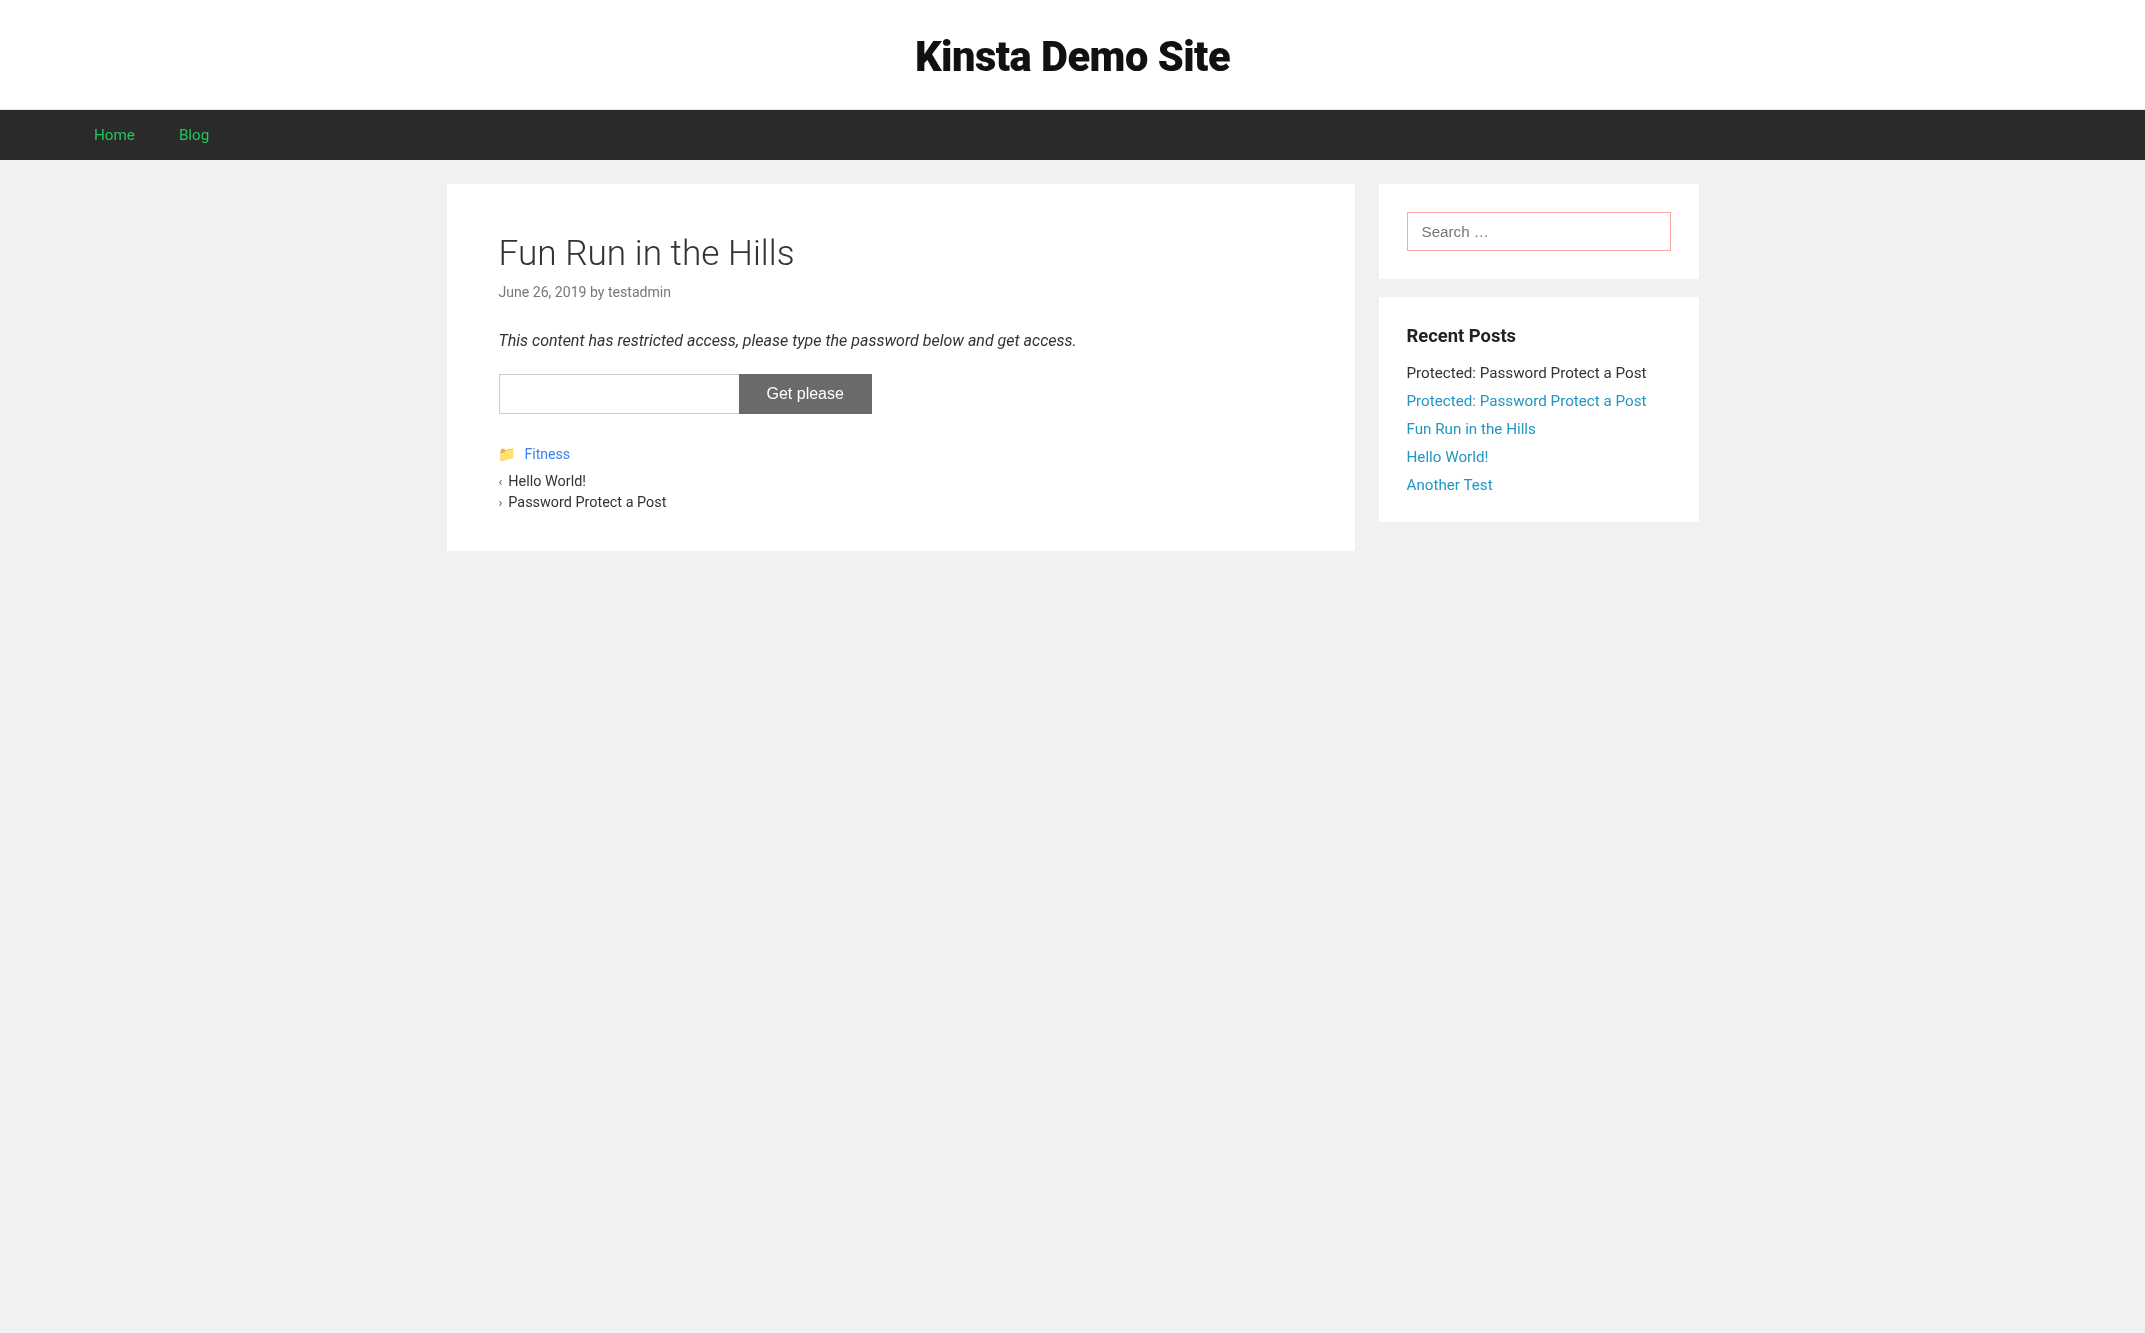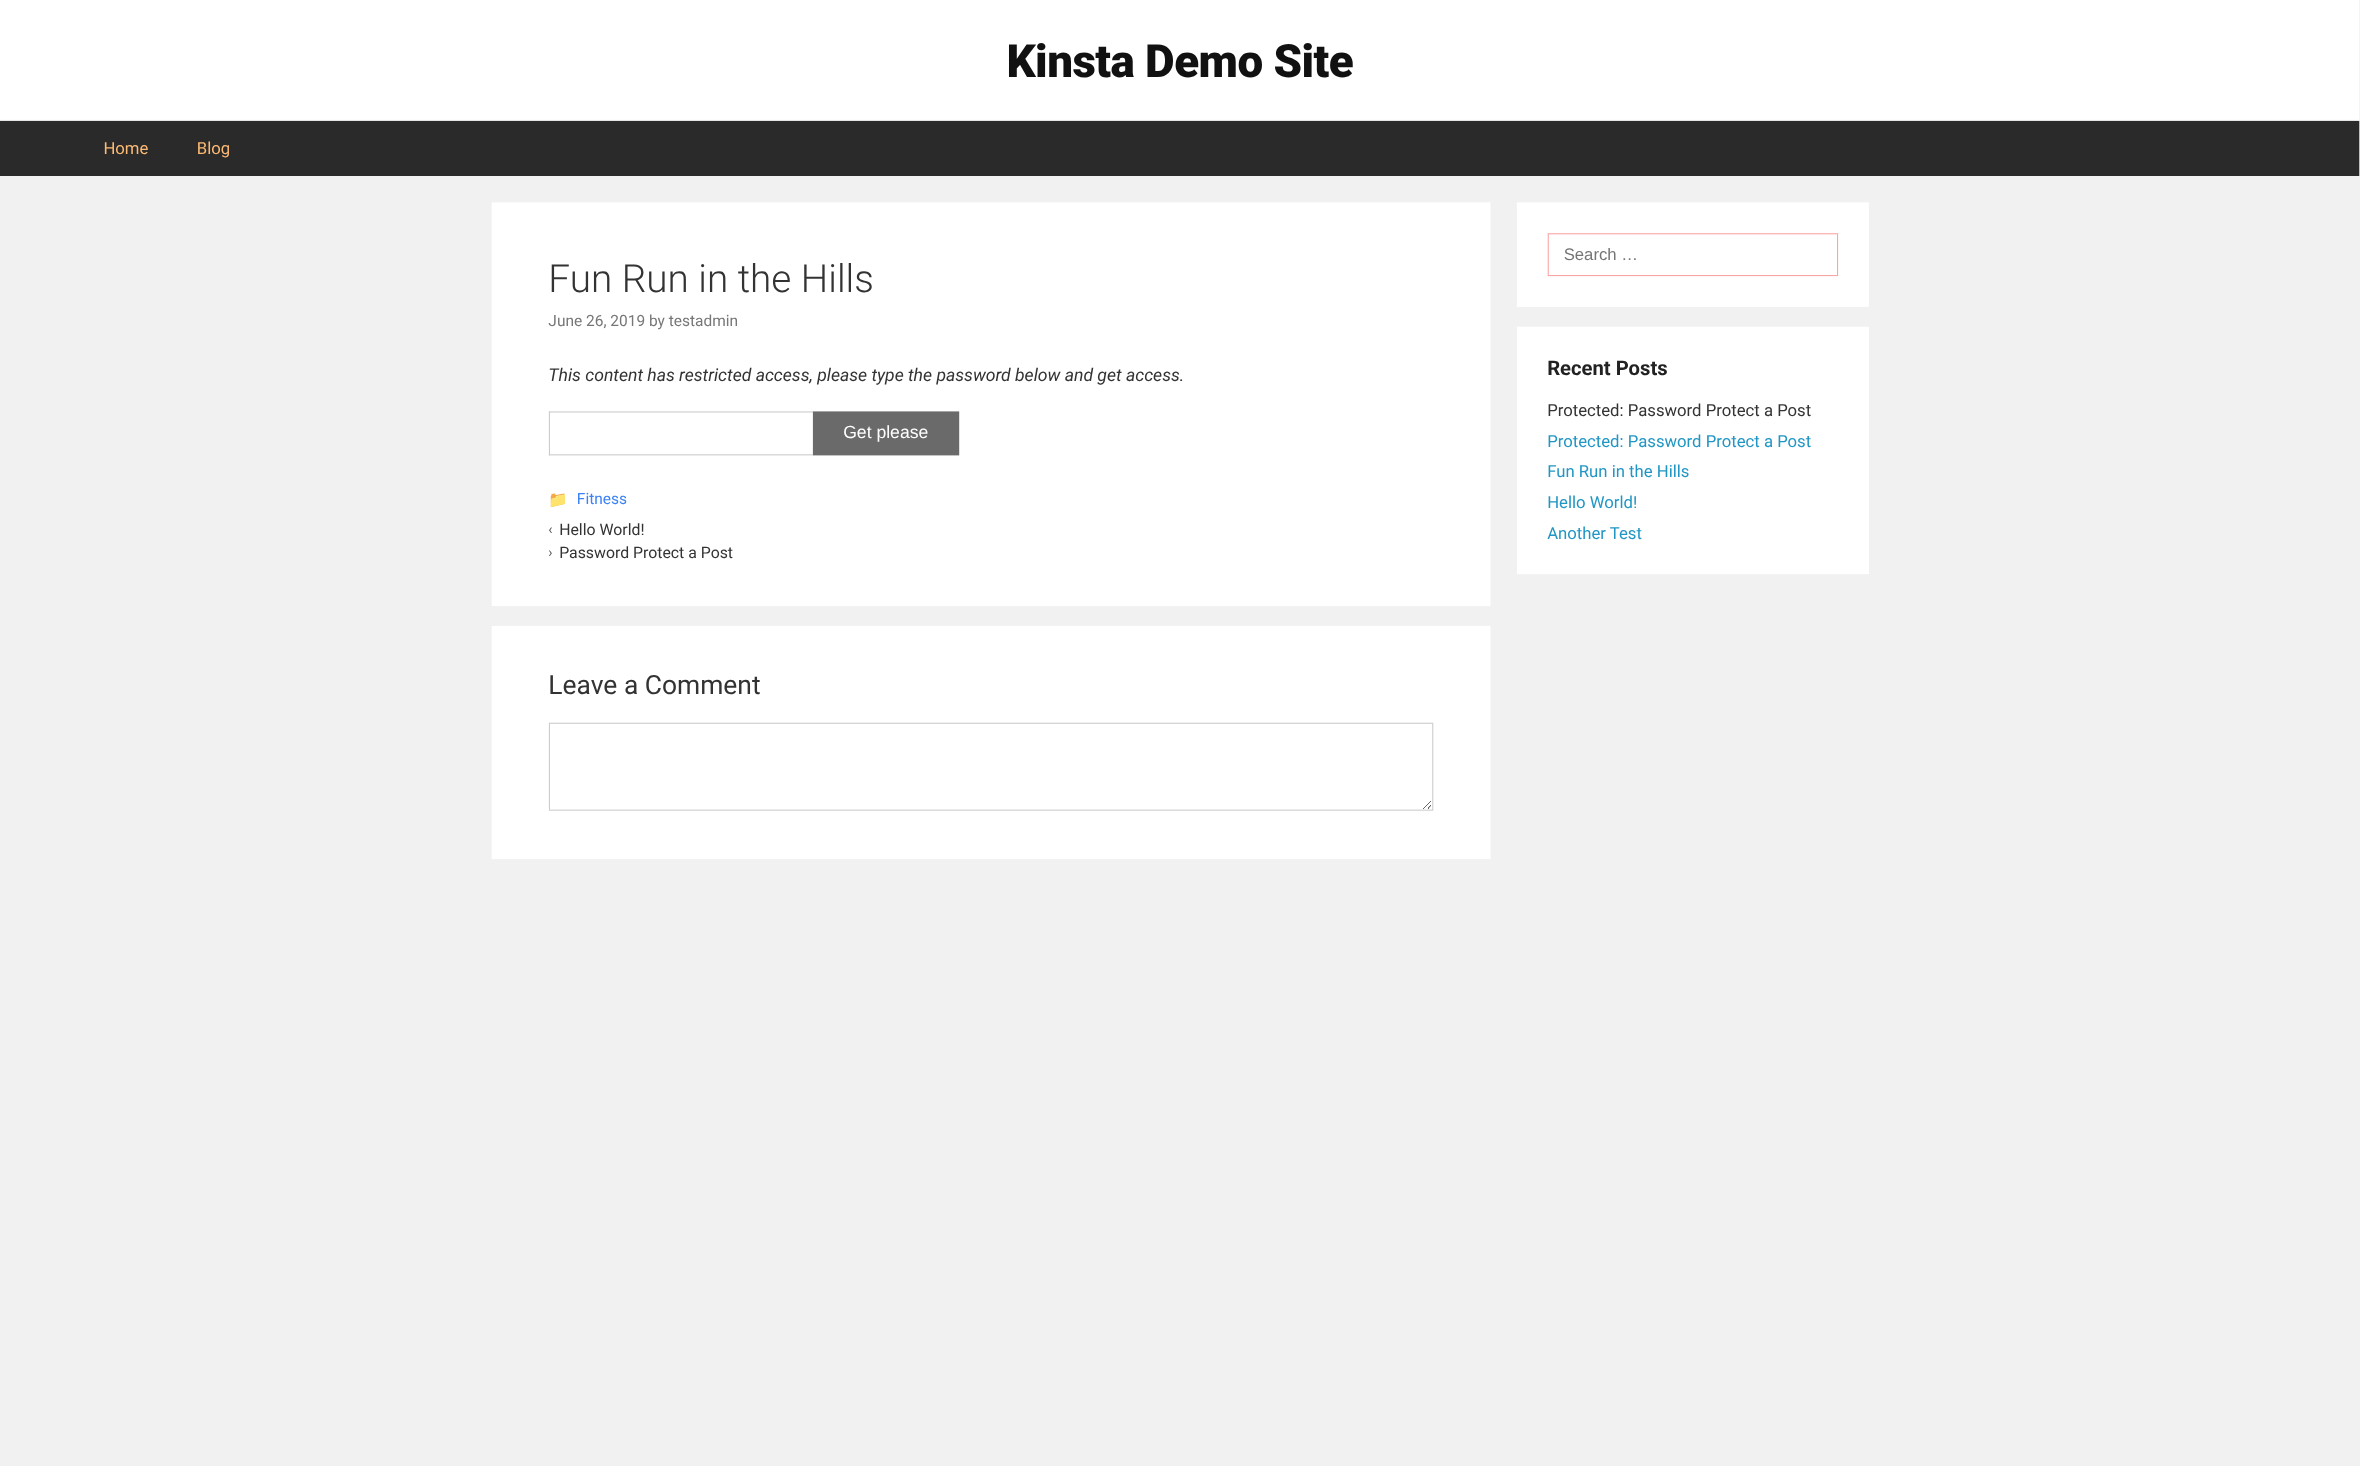--- a/index.html
+++ b/index.html
@@ -43,21 +43,21 @@
     }
 
     .site-nav ul {
       list-style: none;
       display: flex;
       gap: 0;
     }
 
     .site-nav ul li a {
       display: block;
-      color: #fdba74;
+      color: #22c55e;
       text-decoration: none;
       padding: 16px 22px;
       font-size: 0.95rem;
       transition: background 0.2s;
     }
 
     
     .page-wrapper {
       max-width: 1300px;
       margin: 0 auto;
@@ -290,24 +290,20 @@
           <span class="post-nav-arrow">‹</span>
           <span>Hello World!</span>
         </a>
         <a href="#" class="post-nav-item">
           <span class="post-nav-arrow">›</span>
           <span>Password Protect a Post</span>
         </a>
       </nav>
     </article>
 
-    <section class="comment-card">
-      <h2 class="comment-title">Leave a Comment</h2>
-      <textarea class="comment-textarea" style=""></textarea>
-    </section>
 
   </main>
 
   <aside class="sidebar">
 
     <div class="sidebar-card">
       <input type="text" class="search-input" placeholder="Search …" style="">
     </div>
 
     <div class="sidebar-card">

